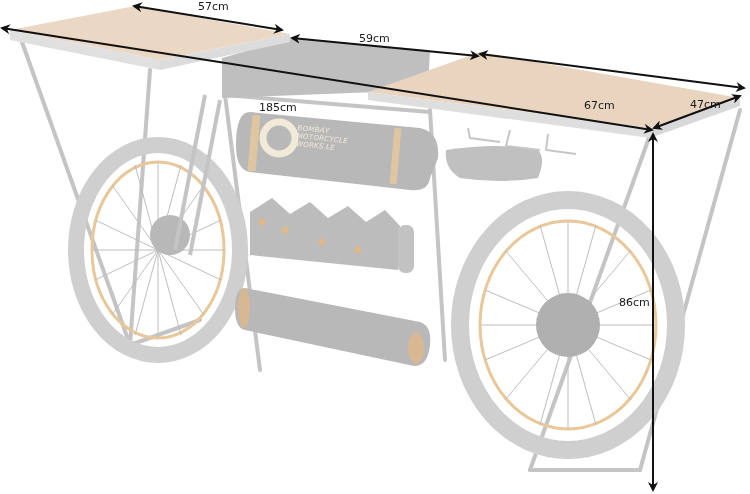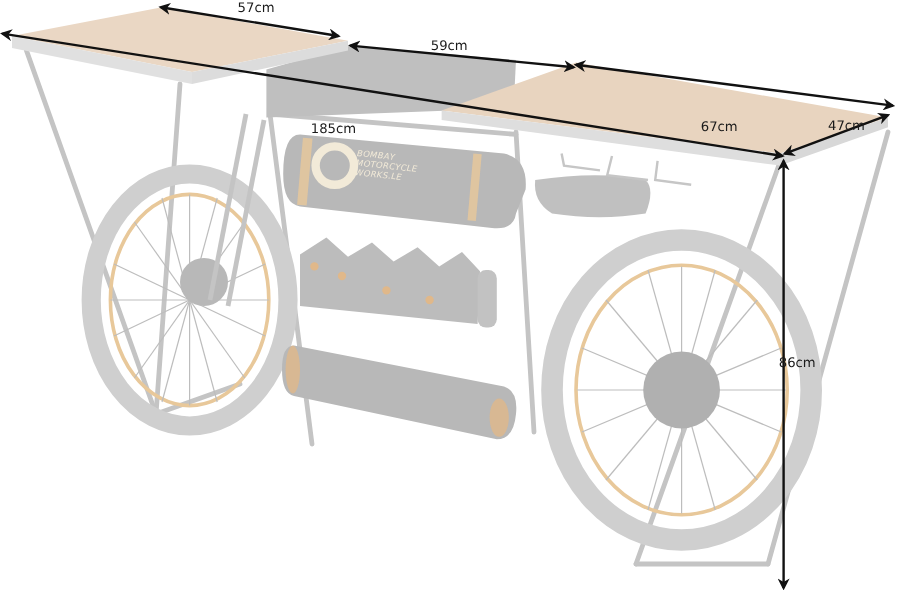--- a/index.html
+++ b/index.html
@@ -152,13 +152,13 @@
   <div>BOMBAY</div>
   <div>MOTORCYCLE</div>
   <div>WORKS.LE</div>
 </div>
 
 <div class="dim-label" style="left:198px; top:1px;">57cm</div>
 <div class="dim-label" style="left:359px; top:33px;text-align:right;">59cm</div>
 <div class="dim-label" style="left:584px; top:52px;margin-top:48px;">67cm</div>
 <div class="dim-label" style="left:259px; top:78px;margin-top:24px;">185cm</div>
 <div class="dim-label" style="left:690px; top:99px;">47cm</div>
-<div class="dim-label" style="left:649px; top:297px;">86cm</div>
+<div class="dim-label" style="left:619px; top:297px;">86cm</div>
 
 </body></html>

